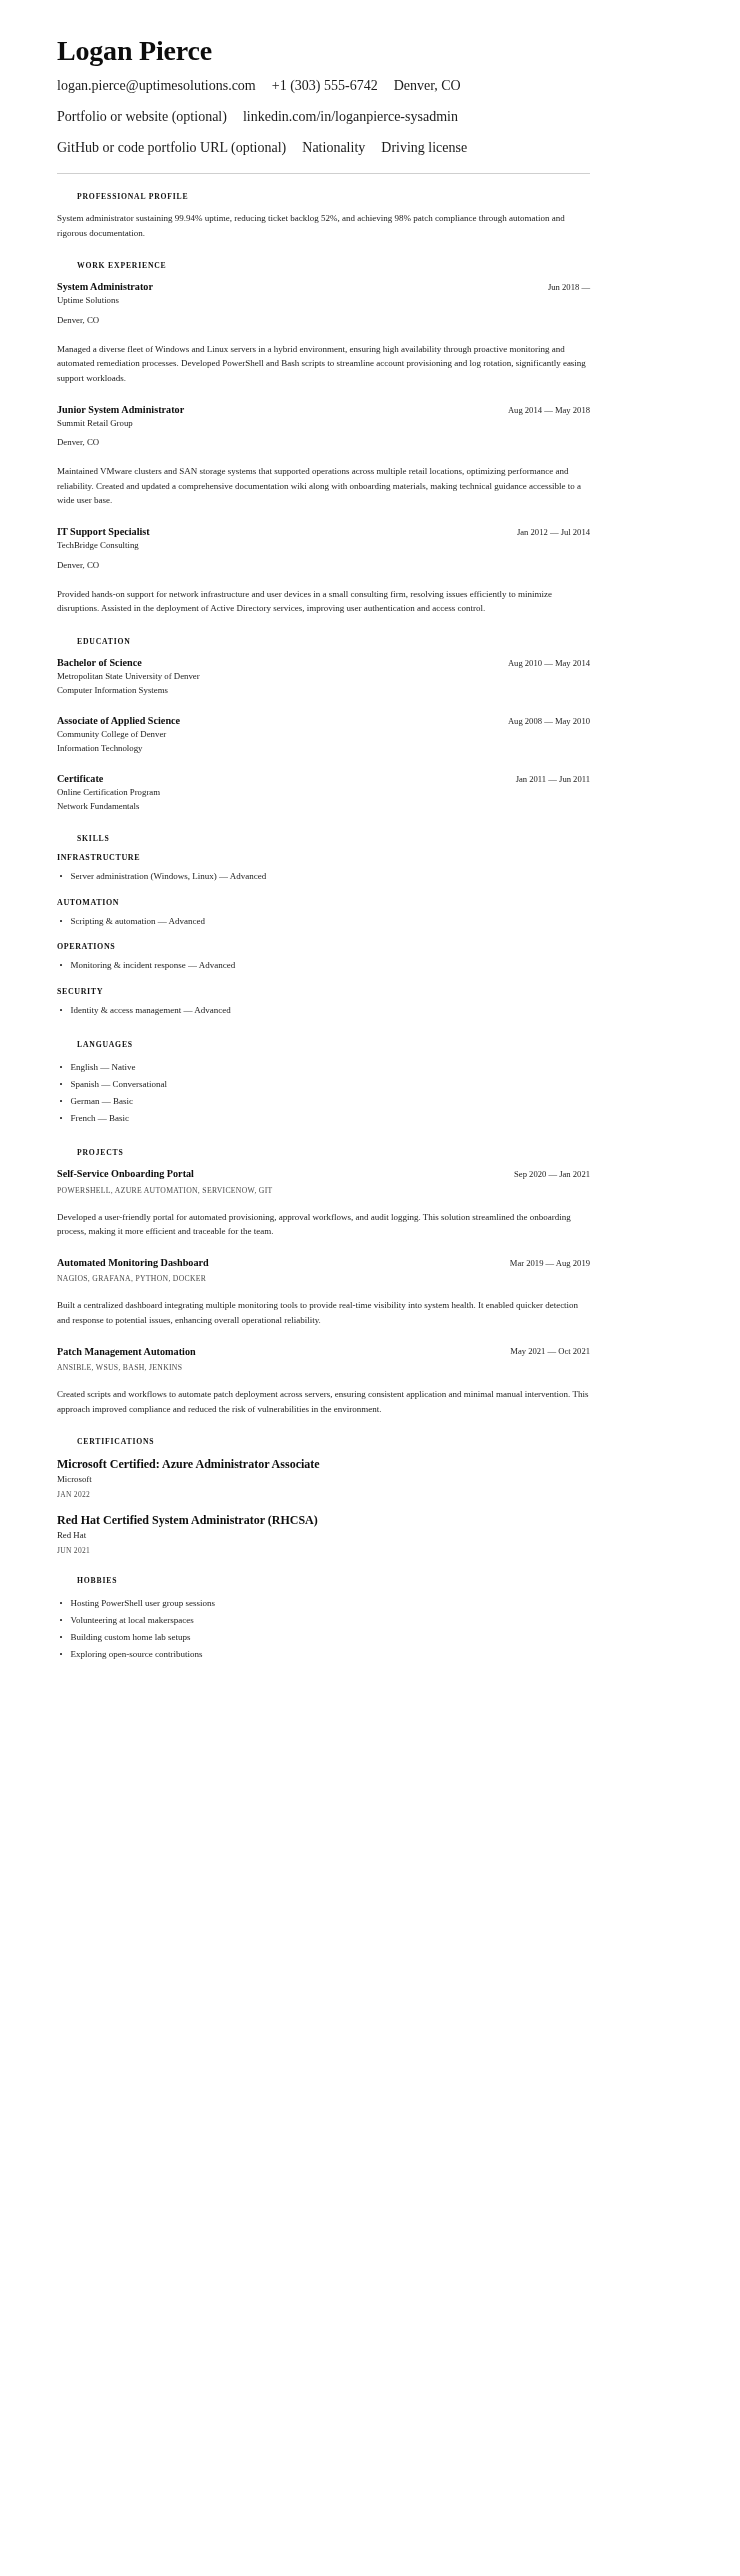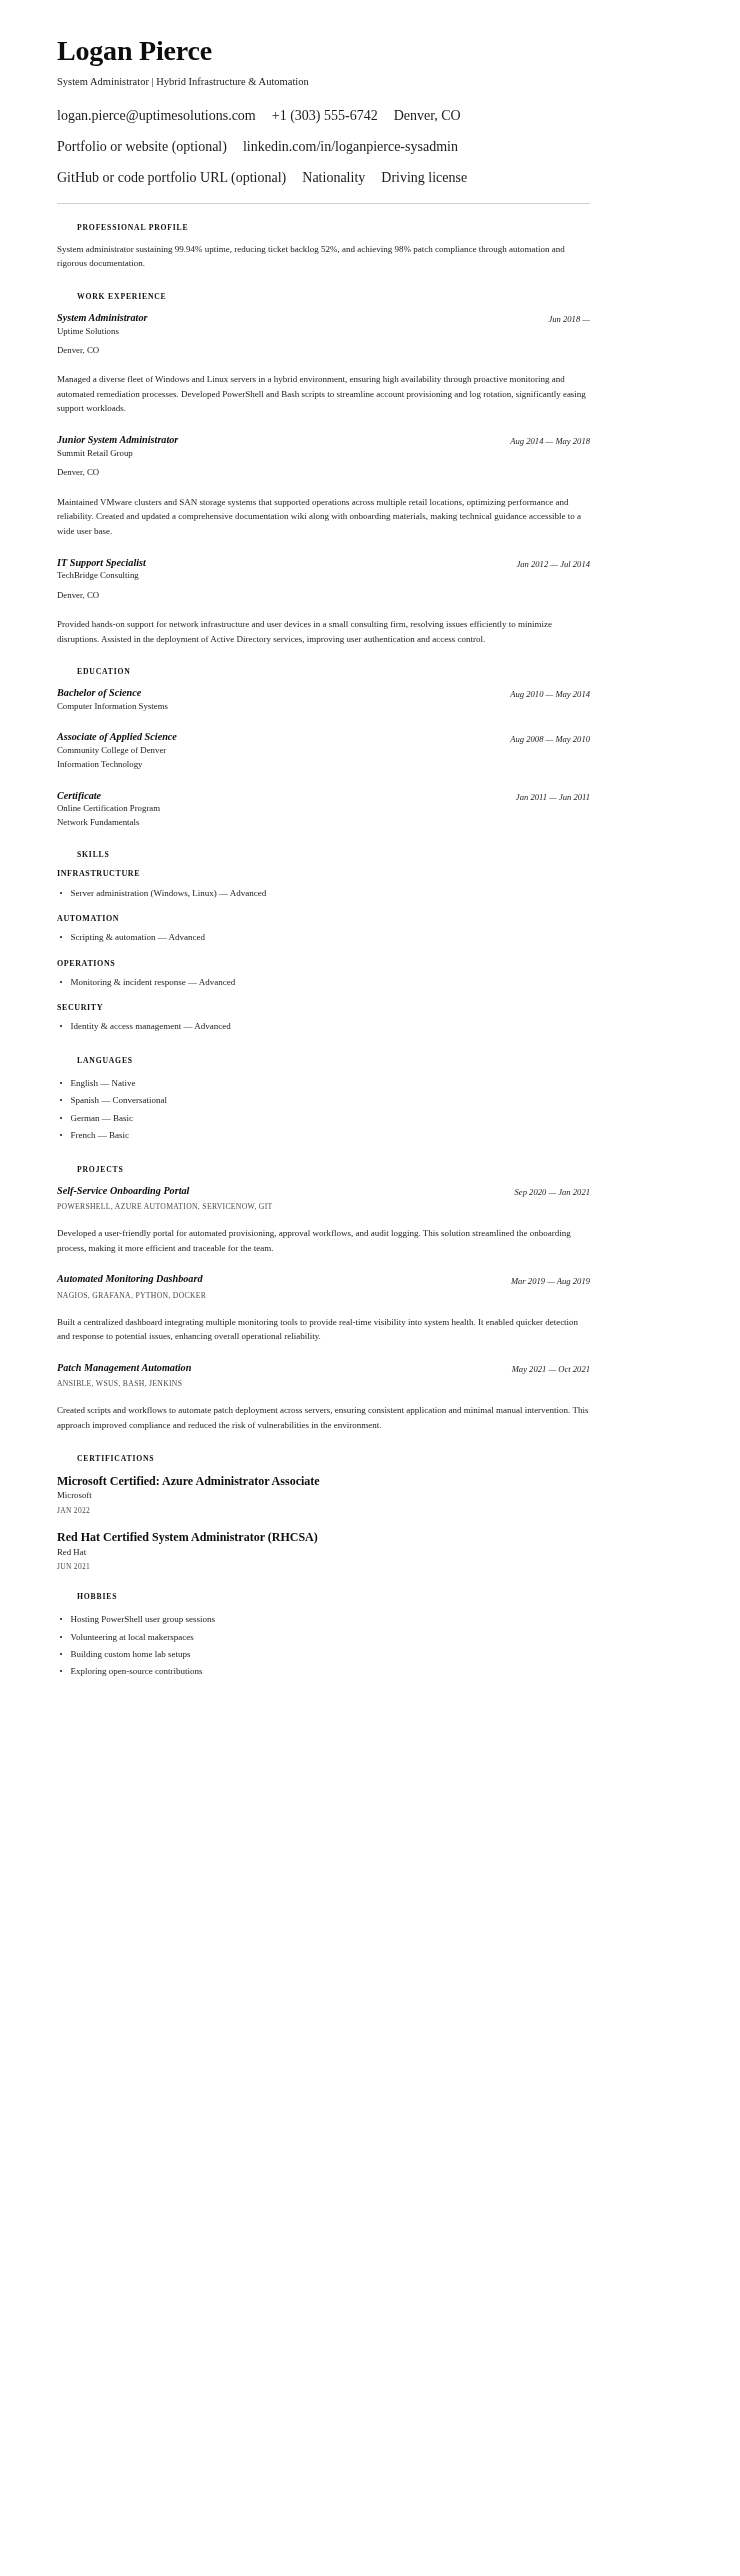--- a/index.html
+++ b/index.html
@@ -72,22 +72,21 @@
     color: #1b1b1b;
     max-width: 574px;
   }
 
   
   .entry { margin-bottom: 17.3px; }
   .entry:last-child { margin-bottom: 0; }
   .entry-head {
     display: flex;
     justify-content: space-between;
-    align-items: flex-end;
-    font-style: italic;
+    align-items: center;
   }
   .entry-title {
     font-size: 10.2px;
     font-weight: bold;
     line-height: 1.3;
     color: #0d0d0d;
   }
   .entry-dates {
     font-size: 8.6px;
     color: #232323;
@@ -175,21 +174,20 @@
     margin-top: 0.6px;
   }
 </style>
 </head>
 <body>
 
 <div class="page">
 
   <div>
     <h1 class="name">Logan Pierce</h1>
-    <div class="headline">System Administrator | Hybrid Infrastructure &amp; Automation</div>
 
     <div class="contact-line">
       <span class="ci">logan.pierce@uptimesolutions.com</span>
       <span class="ci">+1 (303) 555-6742</span>
       <span class="ci">Denver, CO</span>
     </div>
 
     <div class="contact-line">
       <span class="ci">Portfolio or website (optional)</span>
       <span class="ci">linkedin.com/in/loganpierce-sysadmin</span>
@@ -244,20 +242,21 @@
   </div>
 
   <div class="section">
     <div class="section-title">EDUCATION</div>
 
     <div class="entry">
       <div class="entry-head">
         <span class="entry-title">Bachelor of Science</span>
         <span class="entry-dates">Aug 2010 — May 2014</span>
       </div>
+      <div class="entry-sub">Metropolitan State University of Denver</div>
       <div class="entry-sub">Computer Information Systems</div>
     </div>
 
     <div class="entry">
       <div class="entry-head">
         <span class="entry-title">Associate of Applied Science</span>
         <span class="entry-dates">Aug 2008 — May 2010</span>
       </div>
       <div class="entry-sub">Community College of Denver</div>
       <div class="entry-sub">Information Technology</div>

